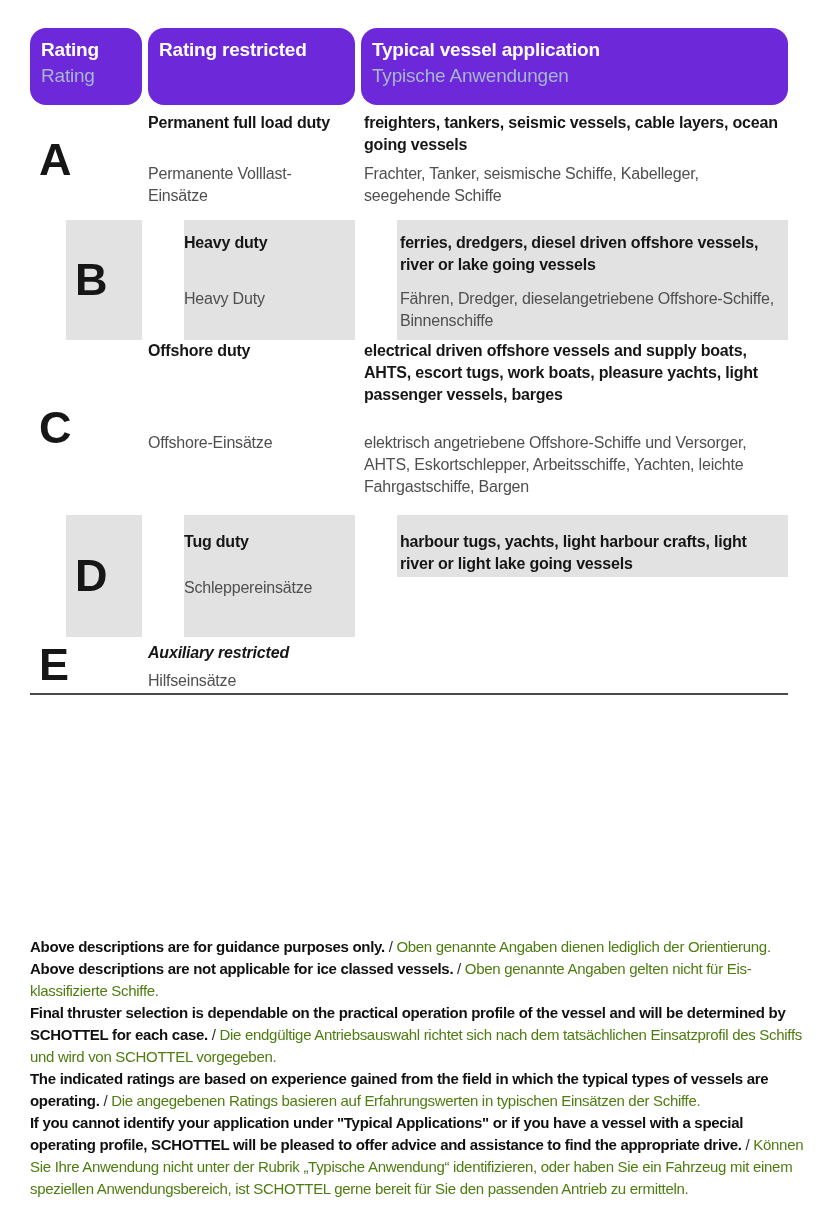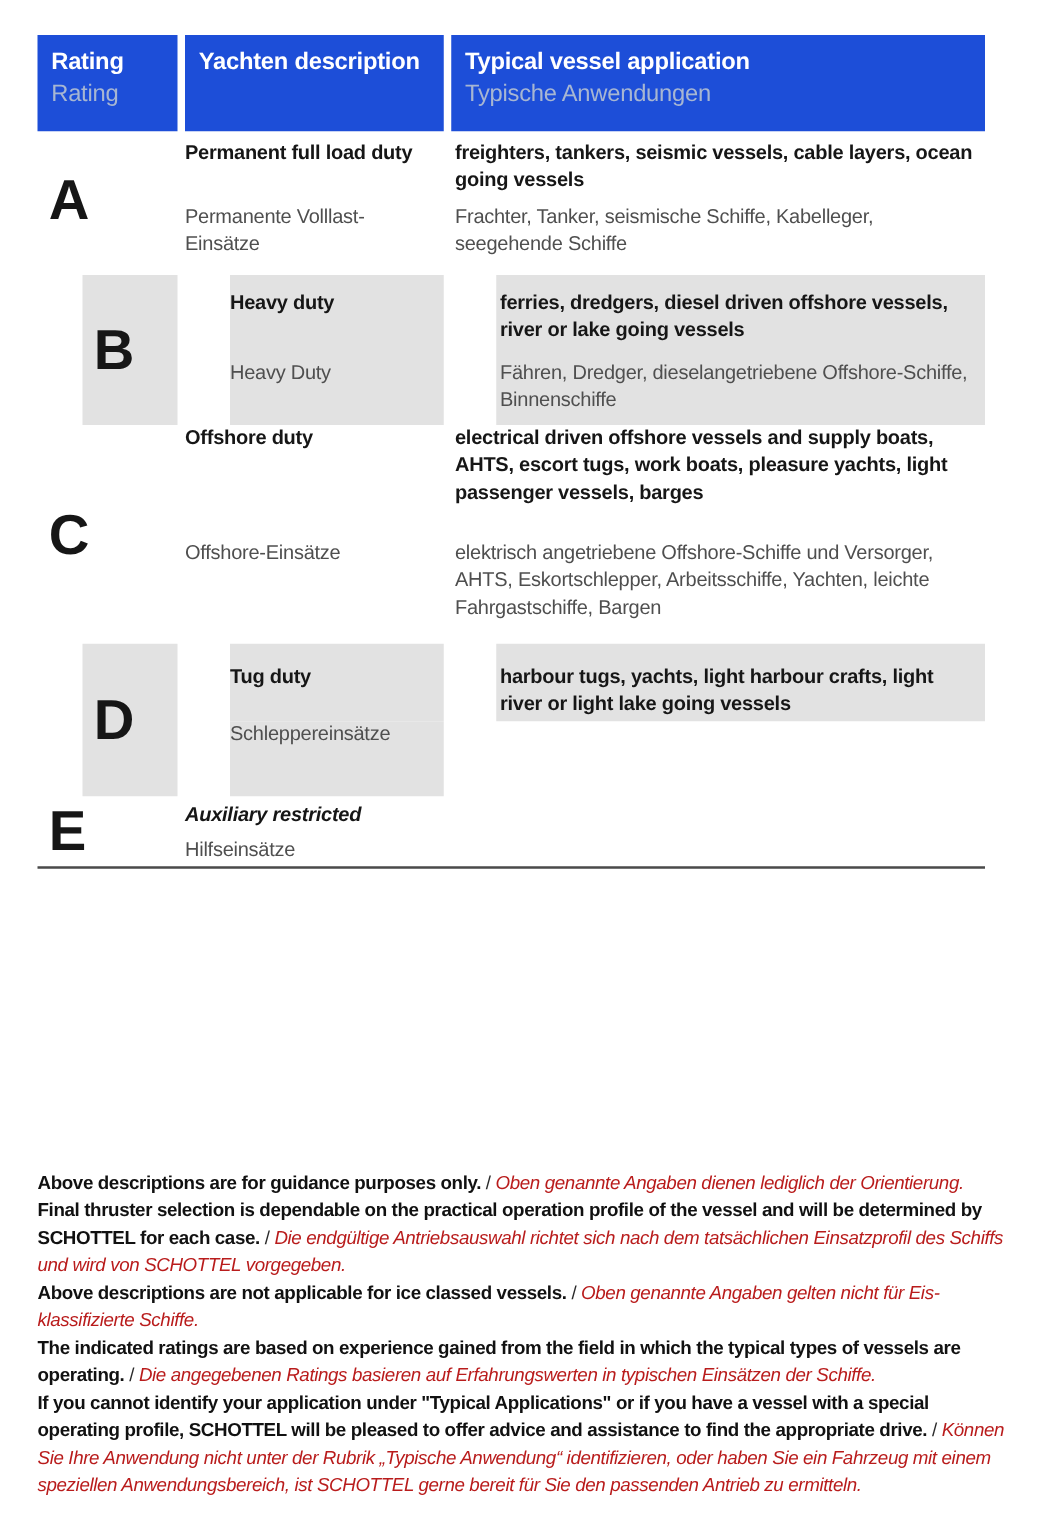--- a/index.html
+++ b/index.html
@@ -15,26 +15,27 @@
   
   .rating-table { position: absolute; left: 30px; top: 28px; width: 758px; }
 
   .thead {
     display: grid;
     grid-template-columns: 112px 207px 1fr;
     column-gap: 6px;
     height: 71px;
   }
   .th {
-    background: #1d4ed8;
+    background: #6d28d9;
     color: #ffffff;
     padding: 9px 11px 16px 11px;
     font-size: 19px;
     line-height: 26px;
     letter-spacing: -0.2px;
+    border-radius: 16px;
   }
   .th .en { font-weight: bold; display: block; }
   .th .de { font-weight: normal; color: #a7b6d2; display: block; }
 
   .trow {
     display: grid;
     grid-template-columns: 112px 207px 1fr;
     grid-template-rows: auto 1fr;
     column-gap: 6px;
   }
@@ -71,34 +72,34 @@
   .r4 { height: 58px; border-bottom: 2px solid #4a4a4a; }
   .r4 .cell-desc-en, .r4 .cell-app-en { padding-top: 5px; min-height: 33px; font-style: italic; }
 
   
   .notes {
     position: absolute; left: 30px; top: 936px; width: 774px;
     font-size: 15px; line-height: 22px; letter-spacing: -0.3px;
   }
   .note-en { font-weight: bold; color: #111111; }
   .note-sep { font-weight: normal; color: #2a2a2a; }
-  .note-de { font-weight: normal; color: #b91c1c; font-style: italic; }
+  .note-de { font-weight: normal; color: #4d7c0f; }
 </style>
 </head>
 <body>
 
 <div class="rating-table">
 
   <div class="thead">
     <div class="th">
       <span class="en">Rating</span>
       <span class="de">Rating</span>
     </div>
     <div class="th">
-      <span class="en">Yachten description</span>
+      <span class="en">Rating restricted</span>
     </div>
     <div class="th">
       <span class="en">Typical vessel application</span>
       <span class="de">Typische Anwendungen</span>
     </div>
   </div>
 
   <div class="trow r0">
     <div class="cell cell-rating">
         <span>A</span>
@@ -145,17 +146,17 @@
     <div class="cell cell-desc-en"><span>Auxiliary restricted</span></div>
     <div class="cell cell-app-en"><span></span></div>
     <div class="cell cell-desc-de"><span>Hilfseinsätze</span></div>
     <div class="cell cell-app-de"><span></span></div>
   </div>
 
 </div>
 
 <div class="notes">
   <p><span class="note-en">Above descriptions are for guidance purposes only.</span><span class="note-sep"> / </span><span class="note-de">Oben genannte Angaben dienen lediglich der Orientierung.</span></p>
+  <p><span class="note-en">Above descriptions are not applicable for ice classed vessels.</span><span class="note-sep"> / </span><span class="note-de">Oben genannte Angaben gelten nicht für Eis-klassifizierte Schiffe.</span></p>
   <p><span class="note-en">Final thruster selection is dependable on the practical operation profile of the vessel and will be determined by SCHOTTEL for each case.</span><span class="note-sep"> / </span><span class="note-de">Die endgültige Antriebsauswahl richtet sich nach dem tatsächlichen Einsatzprofil des Schiffs und wird von SCHOTTEL vorgegeben.</span></p>
-  <p><span class="note-en">Above descriptions are not applicable for ice classed vessels.</span><span class="note-sep"> / </span><span class="note-de">Oben genannte Angaben gelten nicht für Eis-klassifizierte Schiffe.</span></p>
   <p><span class="note-en">The indicated ratings are based on experience gained from the field in which the typical types of vessels are operating.</span><span class="note-sep"> / </span><span class="note-de">Die angegebenen Ratings basieren auf Erfahrungswerten in typischen Einsätzen der Schiffe.</span></p>
   <p><span class="note-en">If you cannot identify your application under "Typical Applications" or if you have a vessel with a special operating profile, SCHOTTEL will be pleased to offer advice and assistance to find the appropriate drive.</span><span class="note-sep"> / </span><span class="note-de">Können Sie Ihre Anwendung nicht unter der Rubrik „Typische Anwendung“ identifizieren, oder haben Sie ein Fahrzeug mit einem speziellen Anwendungsbereich, ist SCHOTTEL gerne bereit für Sie den passenden Antrieb zu ermitteln.</span></p>
 </div>
 
 </body></html>

